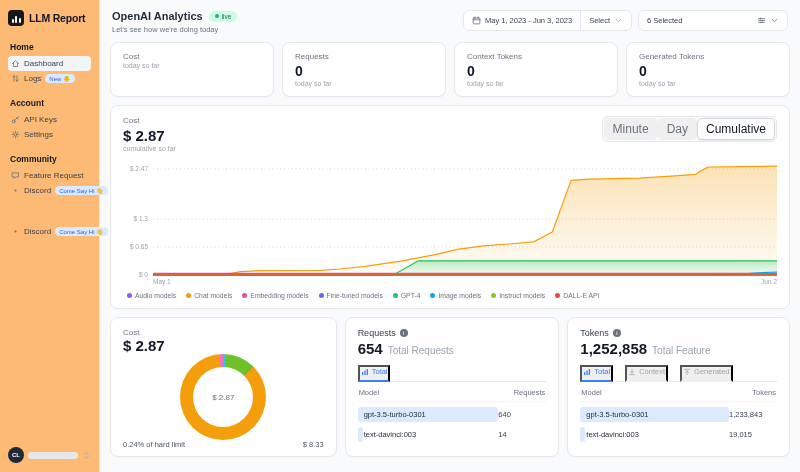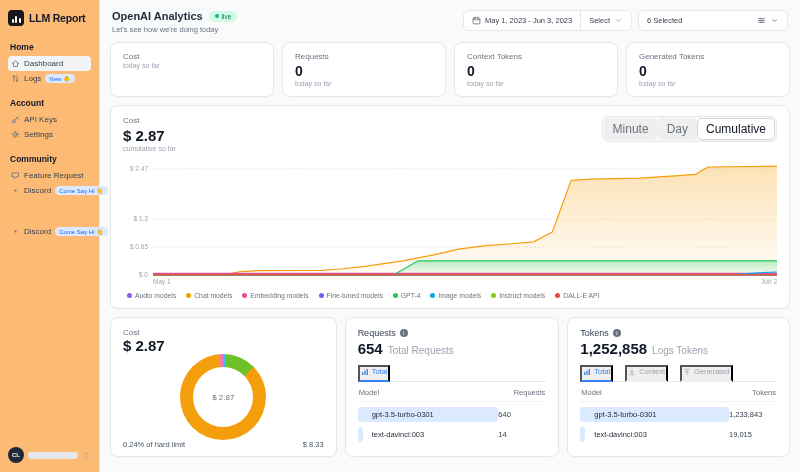--- a/index.html
+++ b/index.html
@@ -81,21 +81,21 @@
   .progress i { display:block; height:100%; background:#3b82f6; }
 
   .tab-strip { display:flex; gap:12px; border-bottom:1px solid #e5e7eb; margin-top:8px; }
   .mini-tab { display:flex; align-items:center; gap:3px; font-size:7.5px; color:#9ca3af; padding:0 1px 4px 1px; border-bottom:2px solid transparent; margin-bottom:-1px; cursor:pointer; }
   .mini-tab.active { color:#3b82f6; border-bottom-color:#3b82f6; }
   .mini-tab .icn { display:flex; }
   .tbl-head { display:flex; justify-content:space-between; font-size:7.5px; color:#6b7280; padding:6px 1px 4px 1px; border-bottom:1px solid #f3f4f6; }
   .tbl-row { display:flex; align-items:center; margin-top:5px; font-size:7.5px; color:#1f2937; }
   .bar-cell { flex:1; position:relative; height:15px; display:flex; align-items:center; }
   .bar-fill { position:absolute; left:0; top:0; bottom:0; background:#dbeafe; border-radius:3px; }
-  .bar-label { position:relative; padding-left:14px; }
+  .bar-label { position:relative; padding-left:6px; }
   .row-val { width:48px; text-align:left; color:#374151; }
 </style>
 </head>
 <body>
 
 <div class="app">
 
   <aside class="sidebar">
     <div class="logo-row">
       <span class="logo-box">
@@ -415,21 +415,21 @@
           </div>
       </section>
 
       <section class="b-card tok-b">
         <div class="b-title-row">
           <span class="b-title">Tokens</span>
           <i class="info-i">i</i>
         </div>
         <div class="b-value-row">
           <span class="b-value">1,252,858</span>
-          <span class="b-sub">Logs Tokens</span>
+          <span class="b-sub">Total Feature</span>
         </div>
         <div class="tab-strip" id="tok-tabs">
             <button class="mini-tab active">
               <span class="icn">
                 <svg viewBox="0 0 12 12" width="8" height="8" fill="none" stroke="currentColor" stroke-width="1.1" stroke-linecap="round" stroke-linejoin="round">
                   <rect x="1.5" y="6.2" width="2" height="4.3" fill="currentColor" stroke="none"></rect>
                   <rect x="5" y="3.8" width="2" height="6.7" fill="currentColor" stroke="none"></rect>
                   <rect x="8.5" y="1.5" width="2" height="9" fill="currentColor" stroke="none"></rect>
                 </svg>
               </span>

